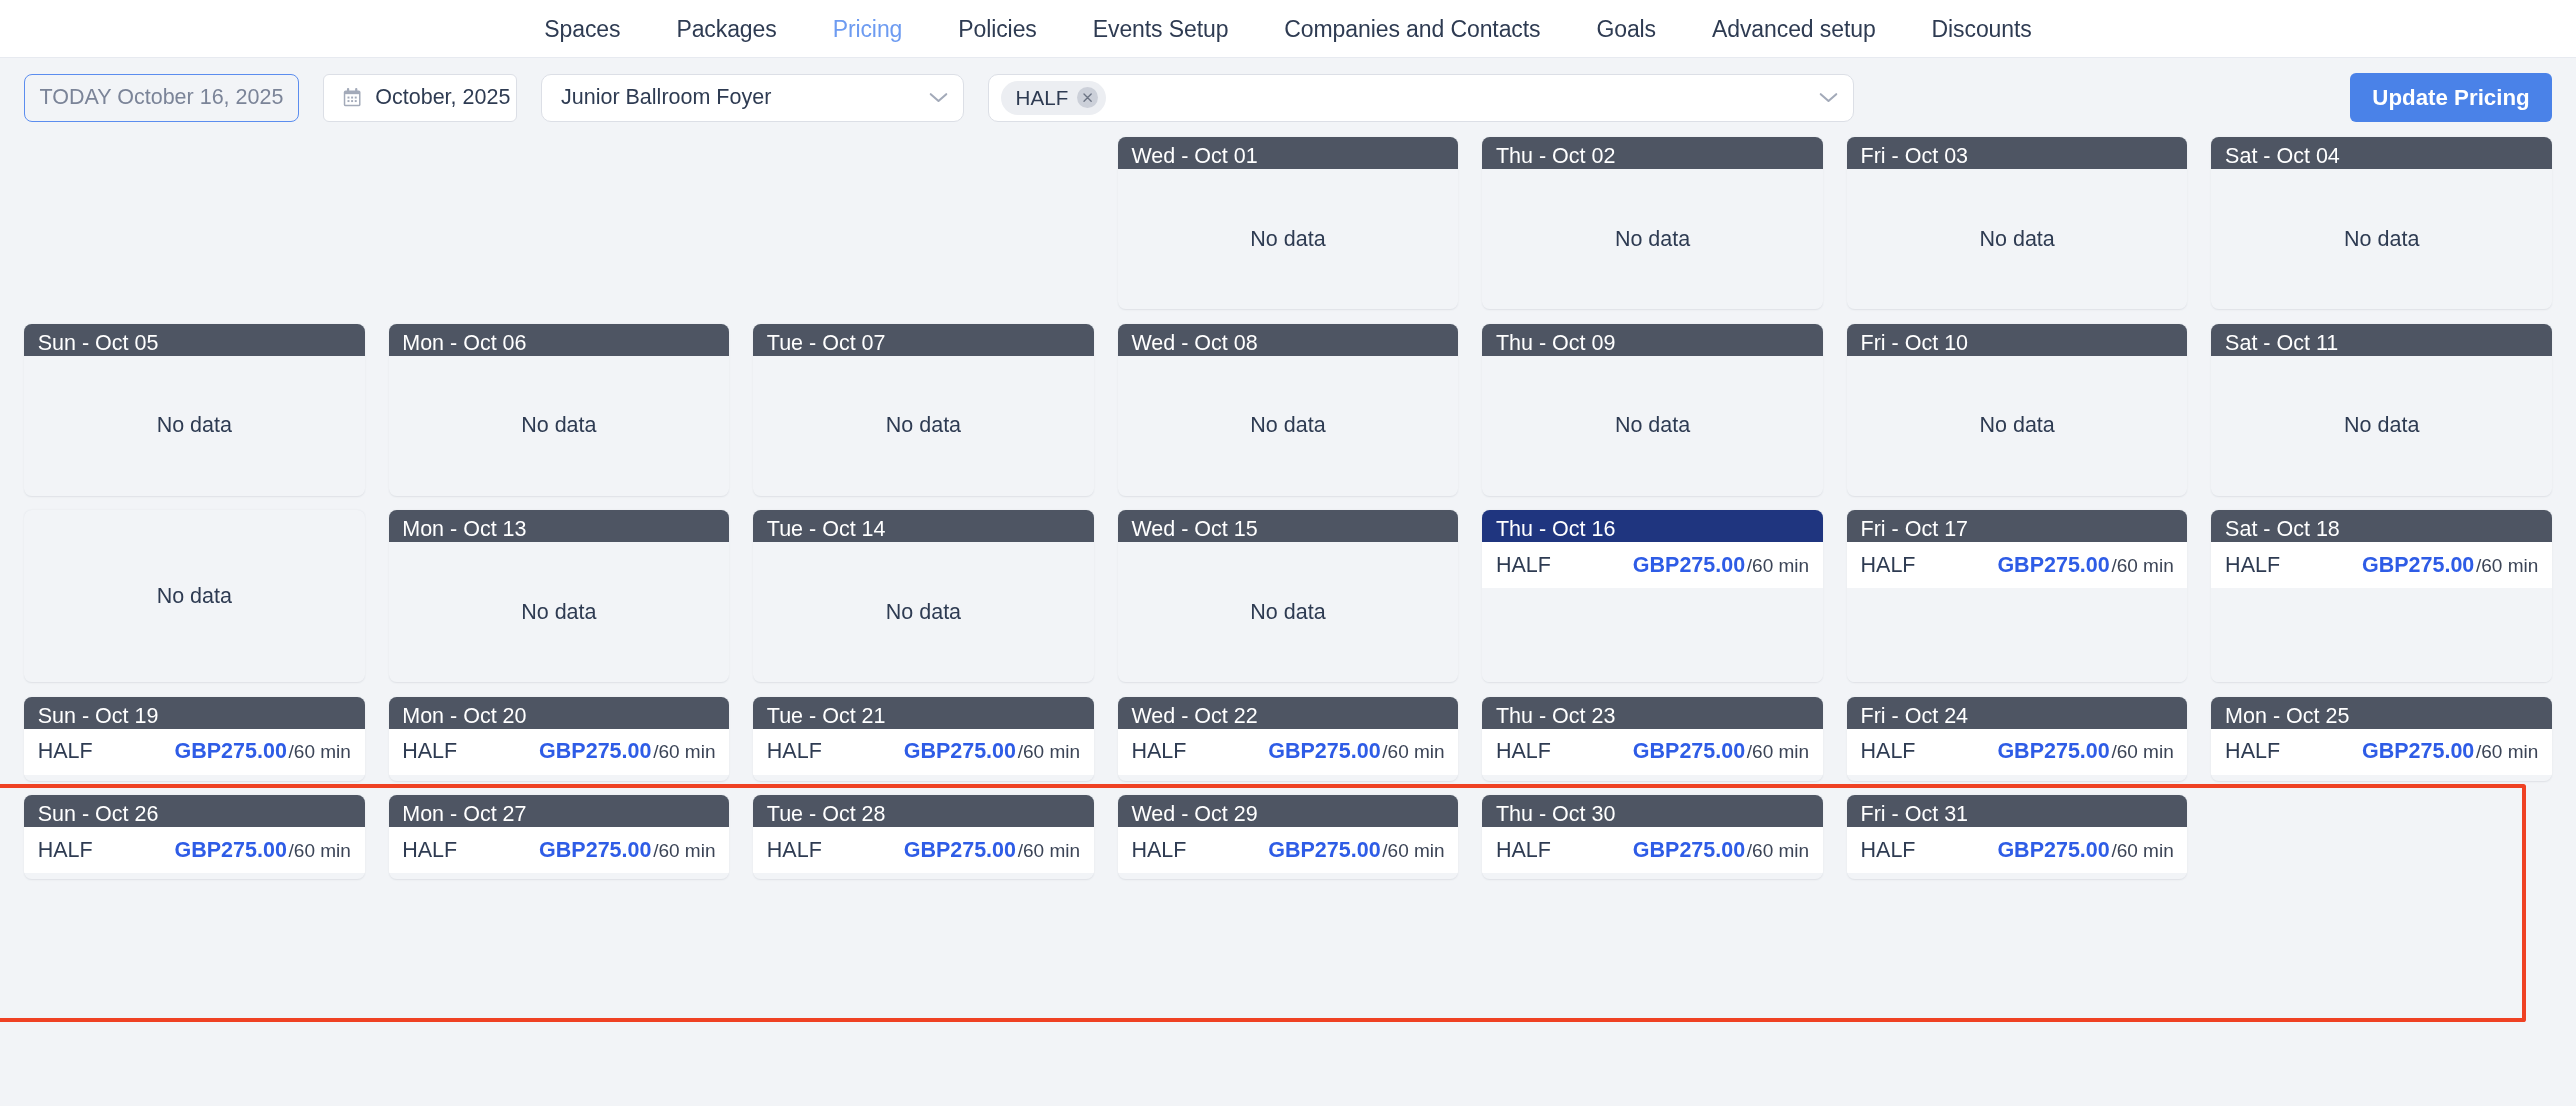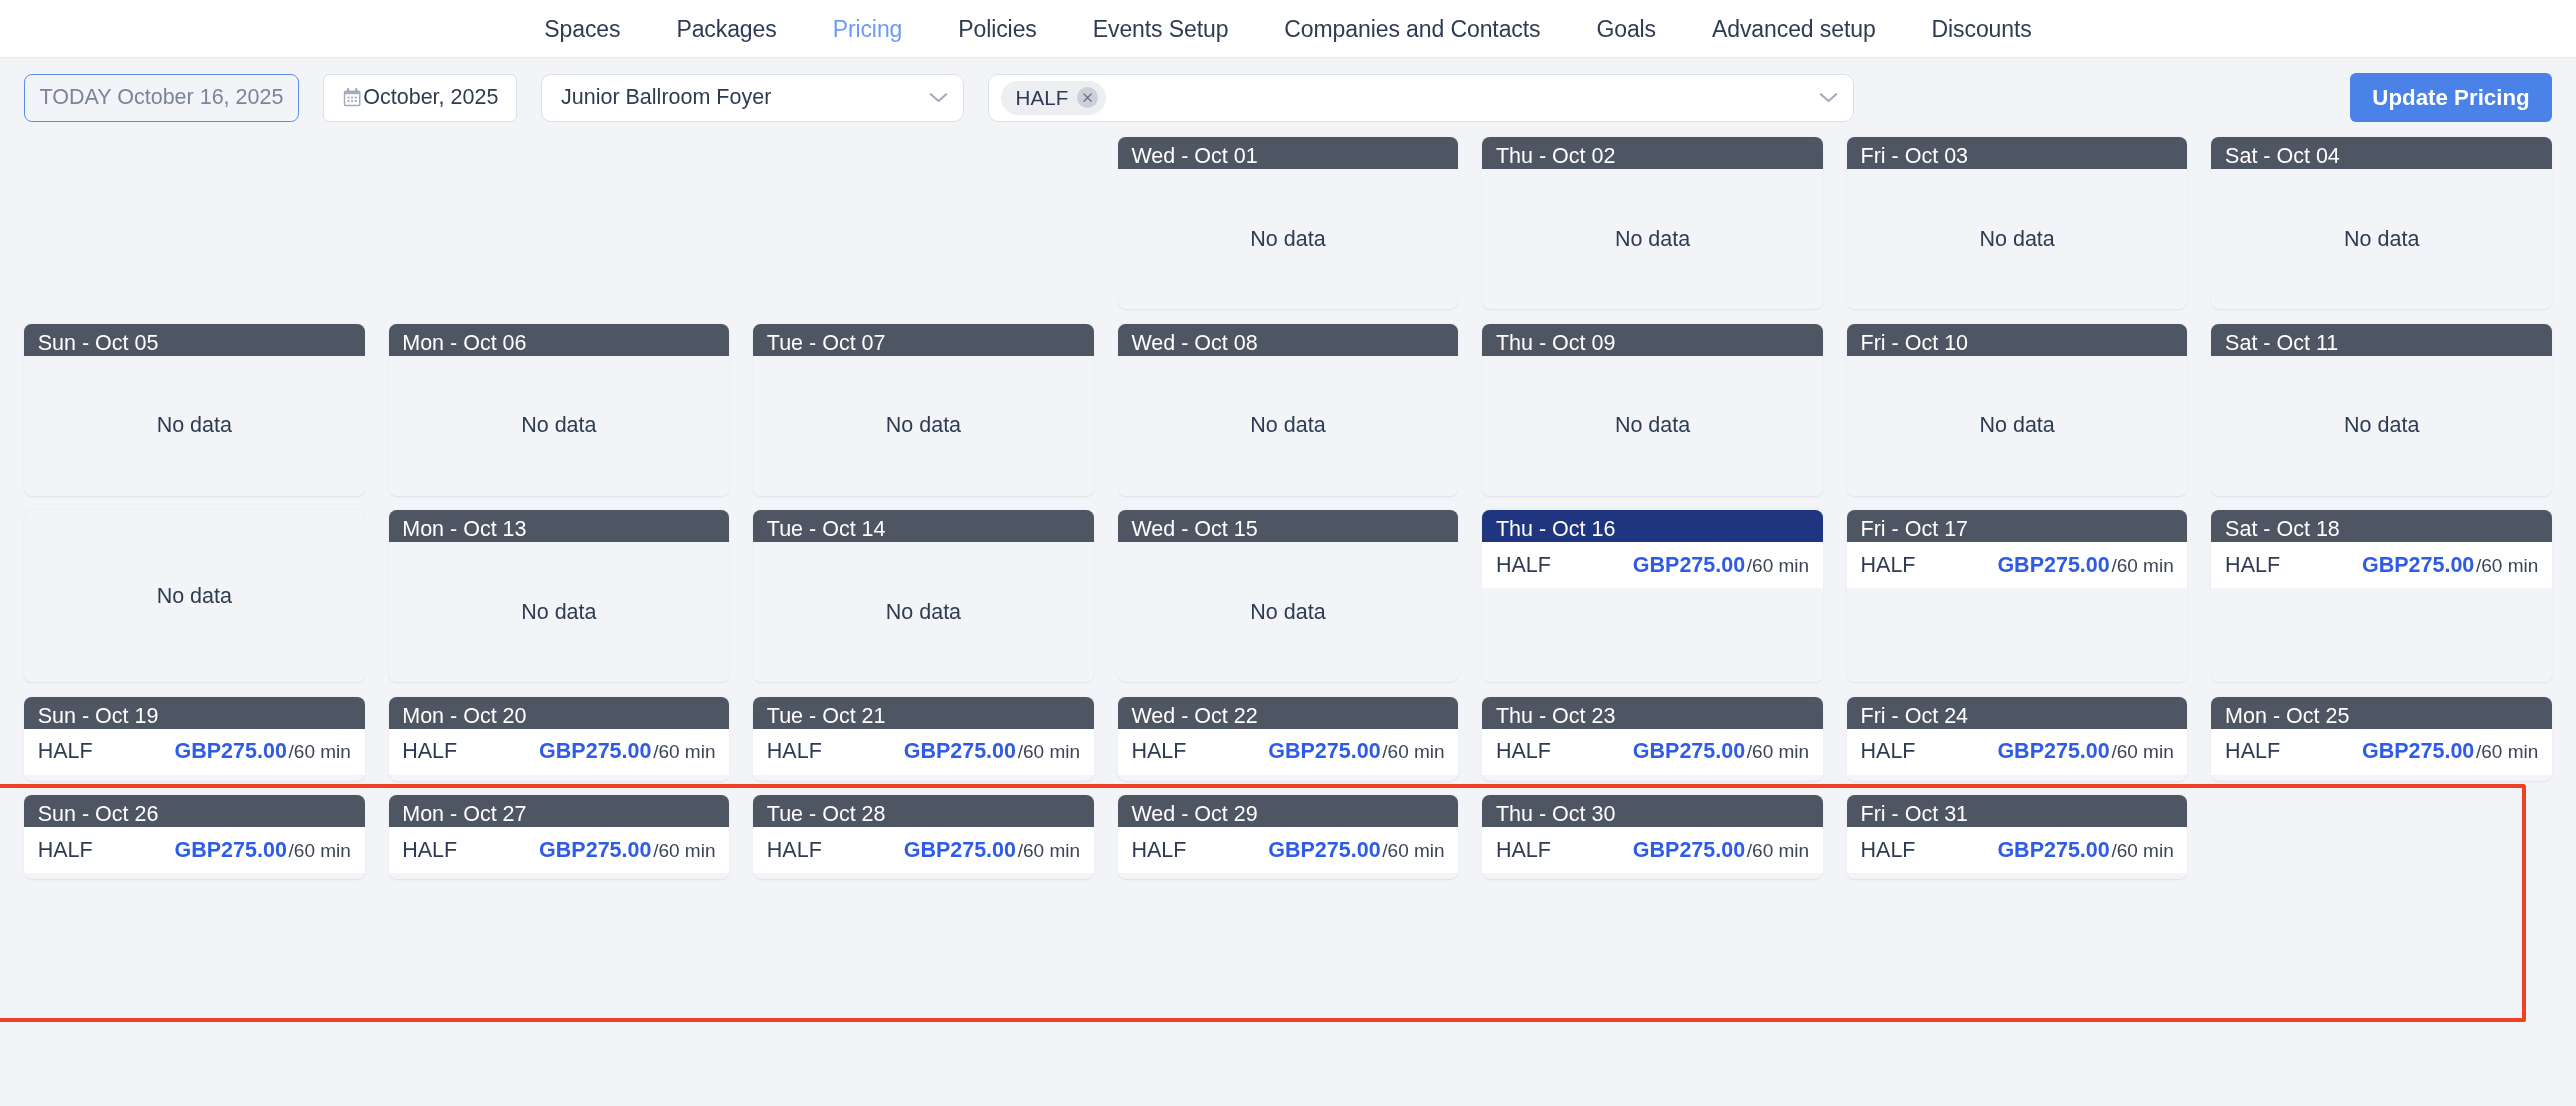--- a/index.html
+++ b/index.html
@@ -65,20 +65,21 @@
   }
 
   .month-picker {
     height: 48px;
     width: 194px;
     background: #ffffff;
     border: 0.9px solid #dcdfe6;
     border-radius: 6px;
     display: flex;
     align-items: center;
+    gap: 12px;
     padding: 0 17px;
     cursor: pointer;
   }
   .month-picker .label {
     font-size: 21.5px;
     color: #2e3b52;
     white-space: nowrap;
   }
 
   .cal-ico { width: 22.3px; height: 23px; flex: 0 0 auto; display:block; }

